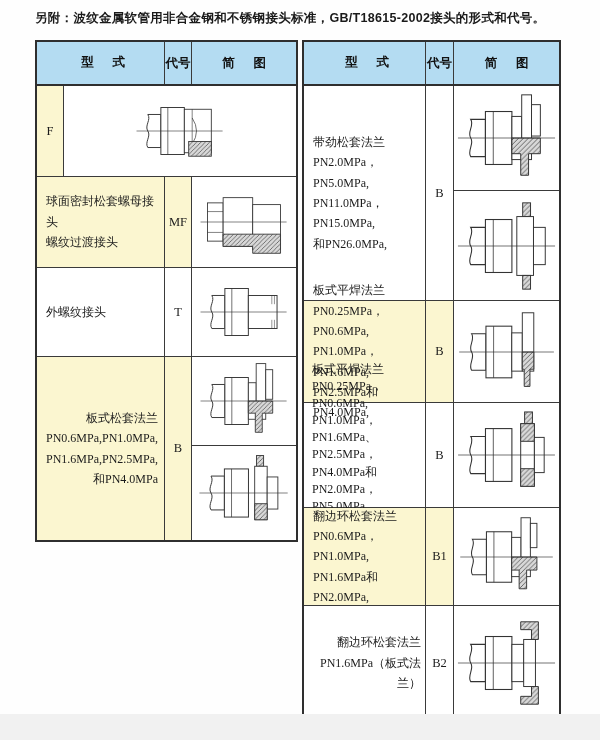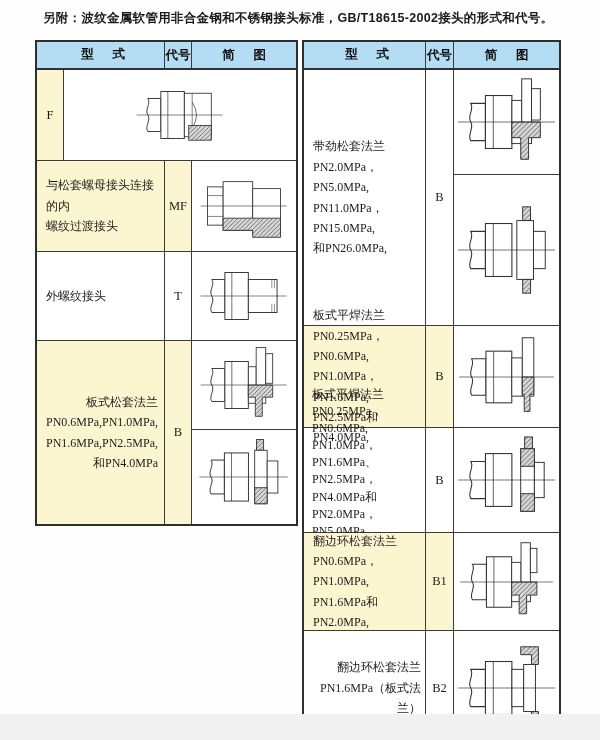--- a/index.html
+++ b/index.html
@@ -4,30 +4,30 @@
 <style>
   * { margin:0; padding:0; box-sizing:border-box; }
   body { background:#fff; }
   .page {
     position:relative; width:600px; height:740px; background:#fefefe;
     font-family:"Liberation Serif", serif; overflow:hidden;
   }
   .title {
     position:absolute; left:35px; top:10px; white-space:nowrap;
     font-family:"Liberation Sans", sans-serif; font-weight:bold;
-    font-size:12.5px; color:#1a1a1a; letter-spacing:0.3px;margin-left:8px;
+    font-size:12.5px; color:#1a1a1a; letter-spacing:0.3px;
   }
   .tbl {
     position:absolute; top:40px; border:2px solid #2f2f2f; background:#fff;
   }
   .tbl-left  { left:35px;  width:263px; }
   .tbl-right { left:302px; width:259px; }
   .row { display:flex; border-bottom:1px solid #3a3a3a; }
   .row:last-child { border-bottom:none;text-align:right; }
-  .row-head { height:28px; border-bottom:2px solid #2f2f2f; }
+  .row-head { height:44px; border-bottom:2px solid #2f2f2f; }
   .cell { border-right:1px solid #3a3a3a; flex-shrink:0; }
   .cell:last-child { border-right:none; }
   .tbl-left  .c-type { width:128px; }
   .tbl-left  .c-code { width:27px;  }
   .tbl-right .c-type { width:122px; }
   .tbl-right .c-code { width:28px;  }
   .c-diag { flex:1 1 auto; }
   .c-type {
     display:flex; align-items:center; padding:4px 4px 4px 9px;
     font-size:12px; line-height:1.7; white-space:pre-line; color:#1b1b1b;
@@ -95,21 +95,21 @@
             <path d="M66 31 q10 15 0 30" fill="none" stroke="#333" stroke-width="0.8"></path>
             <rect x="62" y="58" width="26" height="17" fill="url(#hp)" stroke="#333"></rect>
             <line x1="2" y1="46" x2="101" y2="46" stroke="#333" stroke-width="0.7"></line>
           </svg>
         </div>
       </div>
     </div>
 
 
     <div class="row" style="height:91px">
-      <div class="cell c-type hl">与松套螺母接头连接的内
+      <div class="cell c-type hl">球面密封松套螺母接头
 螺纹过渡接头</div>
       <div class="cell c-code hl">MF</div>
       <div class="cell c-diag">
         <div class="sub">
           <svg class="diag" width="102" height="80" viewBox="0 0 104 92">
             <rect x="10" y="24" width="18" height="44" fill="#fff" stroke="#333"></rect>
             <line x1="10" y1="34" x2="28" y2="34" stroke="#333" stroke-width="0.7"></line>
             <line x1="10" y1="58" x2="28" y2="58" stroke="#333" stroke-width="0.7"></line>
             <rect x="28" y="18" width="34" height="56" fill="#fff" stroke="#333"></rect>
             <rect x="62" y="26" width="32" height="52" fill="#fff" stroke="#333"></rect>
@@ -167,21 +167,21 @@
   </div>
 
   <div class="tbl tbl-right">
 
     <div class="row row-head">
       <div class="cell c-type">型      式</div>
       <div class="cell c-code">代号</div>
       <div class="cell c-diag">简      图</div>
     </div>
 
-    <div class="row" style="height:256px">
+    <div class="row" style="height:215px">
       <div class="cell c-type">带劲松套法兰
 PN2.0MPa，PN5.0MPa,
 PN11.0MPa，PN15.0MPa,
 和PN26.0MPa,</div>
       <div class="cell c-code">B</div>
       <div class="cell c-diag">
         <div class="sub" style="height:104px;flex:0 0 auto">
           <svg class="diag" width="102" height="92" viewBox="0 0 104 92">
             <use href="#gtube"></use>
             <rect x="57" y="24" width="10" height="44" fill="#fff" stroke="#333"></rect>

